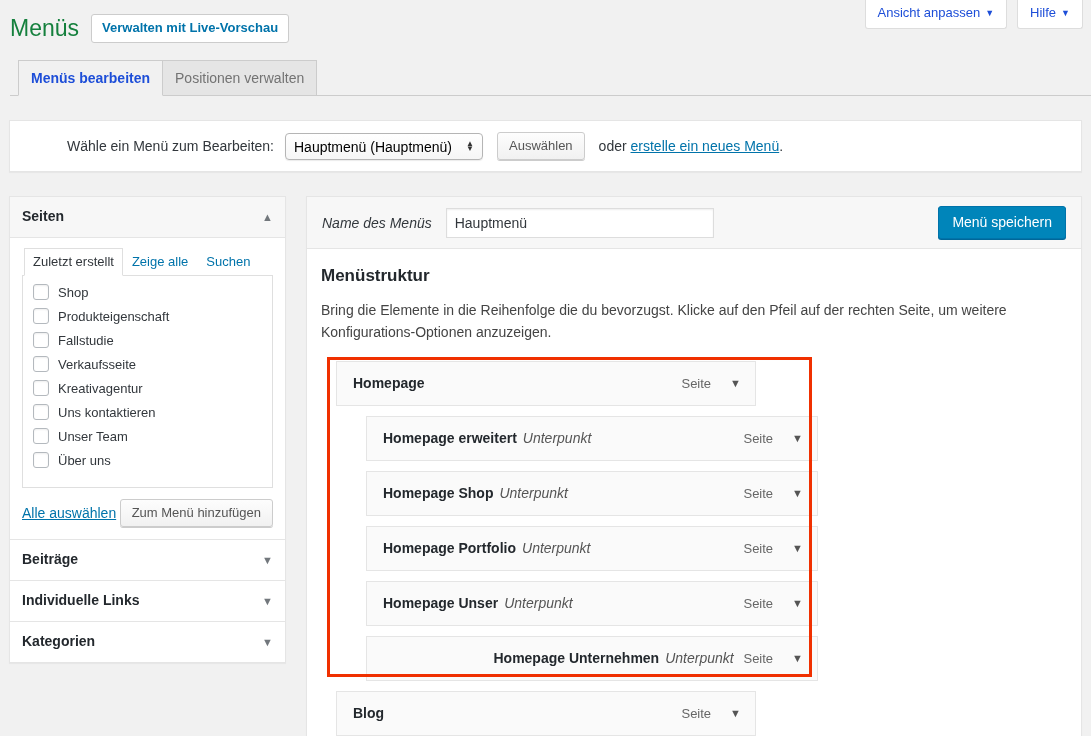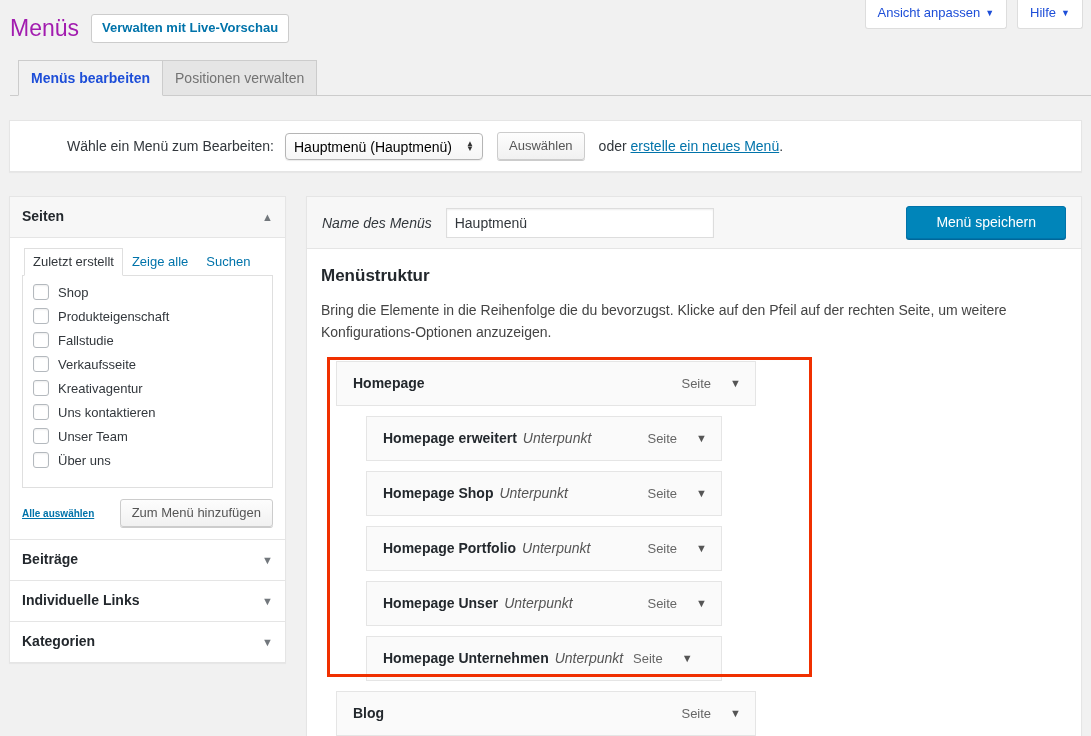--- a/index.html
+++ b/index.html
@@ -34,21 +34,21 @@
   .tab-toggle .caret { font-size: 9px; margin-left: 5px; position: relative; top: -1px; }
 
   
   .page-head {
     position: absolute; top: 14px; left: 10px;
     display: flex; align-items: center; gap: 12px;
   }
   .page-title {
     font-size: 23px;
     font-weight: 400;
-    color: #a21caf;
+    color: #15803d;
     line-height: 29px;
     margin: 0;
   }
   .page-title-action {
     background: #fff;
     border: 1px solid #ccc;
     border-radius: 3px;
     color: #0073aa;
     font-size: 13px;
     font-weight: bold;
@@ -237,25 +237,24 @@
   }
   .check-label { font-size: 13px; color: #32373c; line-height: 17px; cursor: pointer; }
 
   .list-actions {
     display: flex;
     align-items: center;
     justify-content: space-between;
     padding: 11px 0 0 0;
   }
   .select-all-link {
-    font-size: 10px;
+    font-size: 14px;
     color: #0073aa;
     text-decoration: underline;
     cursor: pointer;
-    font-weight: bold;
   }
 
   
   .right-col {
     position: absolute;
     top: 196px; left: 306px;
     width: 776px;
     background: #fff;
     border: 1px solid #e5e5e5;
     box-shadow: 0 1px 1px rgba(0,0,0,.04);
@@ -291,21 +290,21 @@
   }
   .btn-primary {
     margin-left: auto;
     background: #0085ba;
     border: 1px solid #0073aa;
     border-radius: 3px;
     color: #fff;
     font-size: 14px;
     font-weight: 400;
     line-height: 20px;
-    padding: 5px 29px 6px;
+    padding: 5px 13px 6px;
     cursor: pointer;
     font-family: "Liberation Sans", sans-serif;
     box-shadow: 0 1px 0 #006799;
     white-space: nowrap;
   }
 
   .structure-body { padding: 16px 14px 0 14px; position: relative; }
   .structure-title {
     font-size: 17px;
     font-weight: bold;
@@ -338,21 +337,21 @@
     border: 1px solid #e5e5e5;
     margin-bottom: 10px;
     display: flex;
     align-items: flex-start;
     padding: 11px 0 11px 16px;
     position: relative;
     min-height: 44px;
     cursor: move;
   }
   .menu-item.depth-0 { margin-left: 15px; width: 420px; }
-  .menu-item.depth-1 { margin-left: 45px; width: 356px; }
+  .menu-item.depth-1 { margin-left: 45px; width: 452px; justify-content: flex-end; }
   .mi-title {
     font-size: 14px;
     font-weight: bold;
     color: #23282d;
     line-height: 21px;
     padding-right: 6px;
   }
   .mi-sub {
     font-size: 14px;
     font-style: italic;

